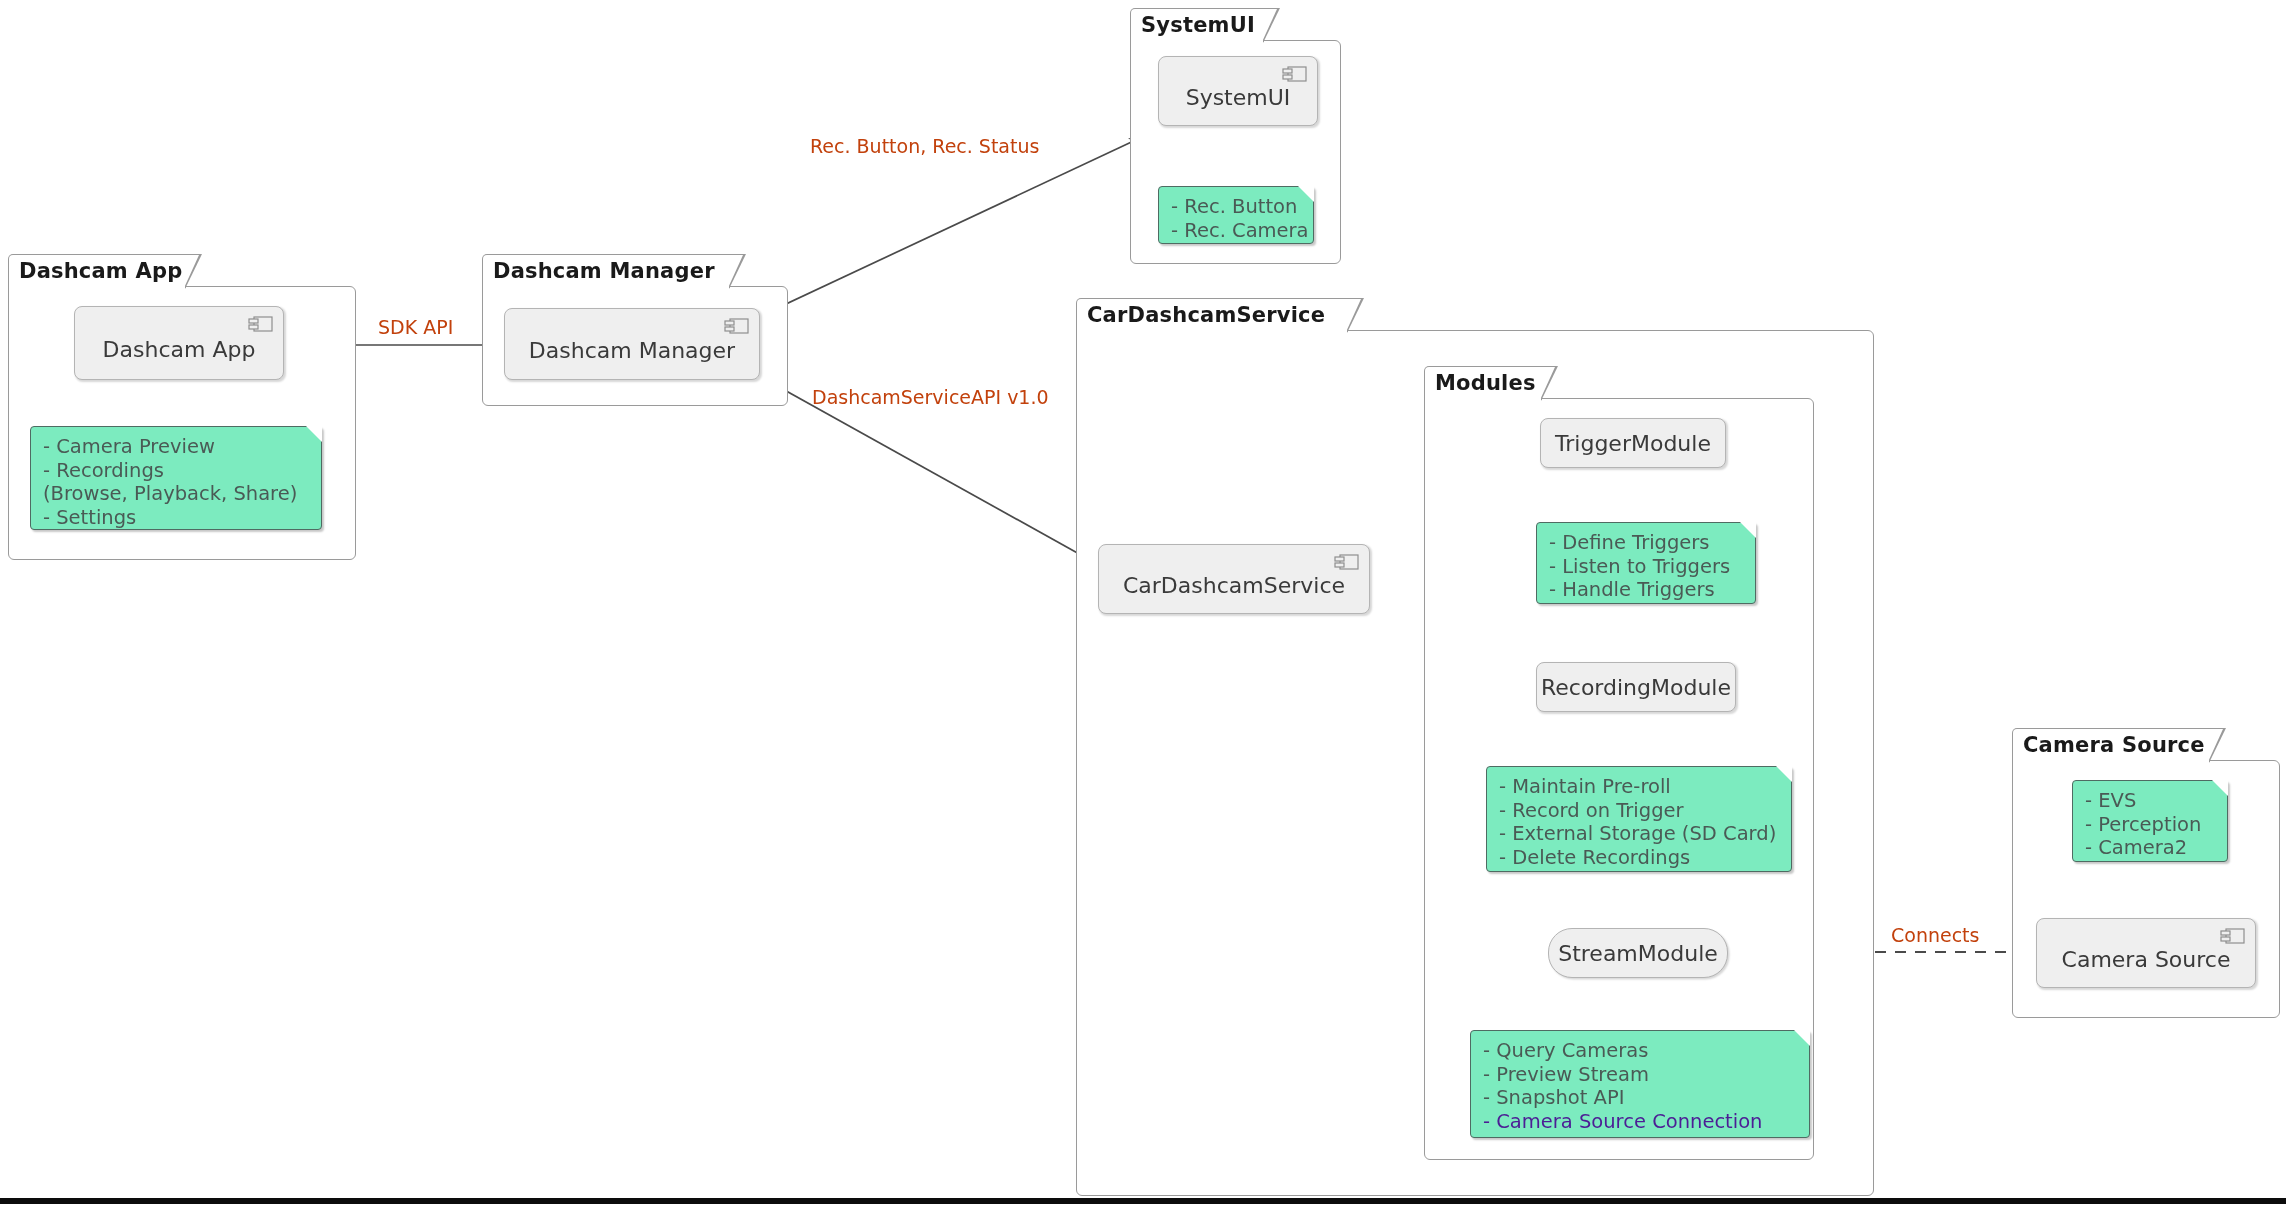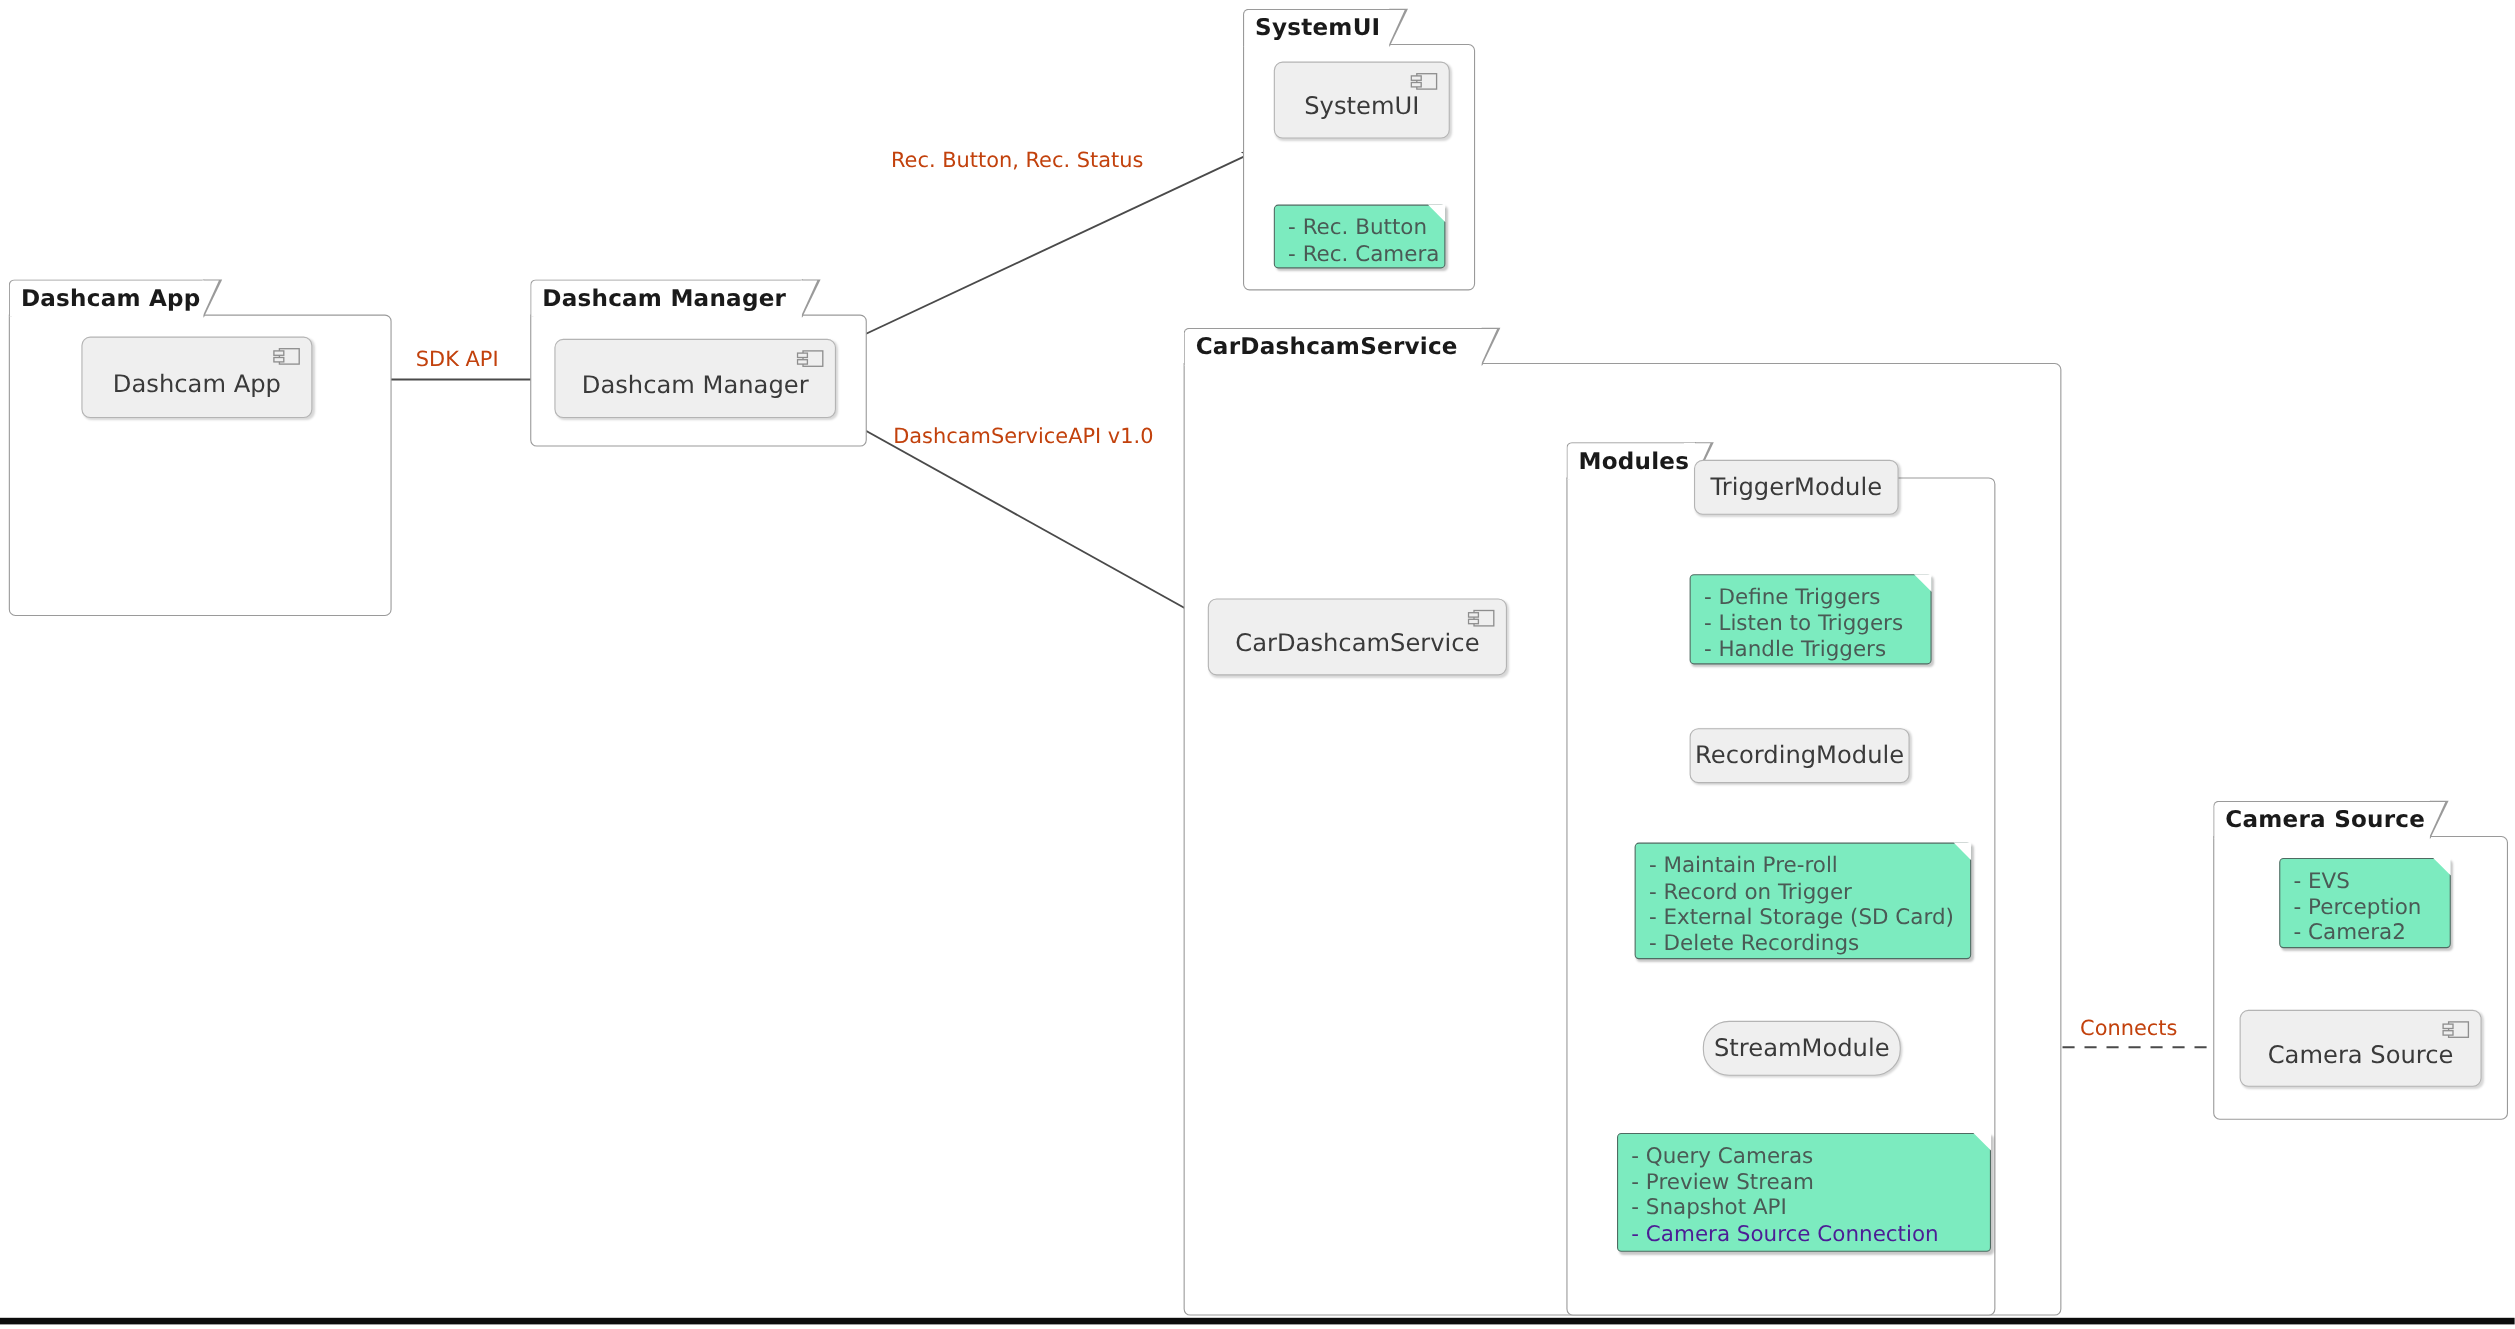--- a/index.html
+++ b/index.html
@@ -170,20 +170,29 @@
 
   <div class="comp" style="left:74px;top:306px;width:210px;height:74px;">
     <svg class="comp-icon" viewBox="0 0 26 18">
       <rect x="6" y="2" width="18" height="14" fill="#efefef" stroke="#8e8e8e" stroke-width="1.2"></rect>
       <rect x="1" y="4" width="9" height="4" fill="#efefef" stroke="#8e8e8e" stroke-width="1.2"></rect>
       <rect x="1" y="10" width="9" height="4" fill="#efefef" stroke="#8e8e8e" stroke-width="1.2"></rect>
     </svg>
     <span class="comp-label">Dashcam App</span>
   </div>
 
+  <div class="note" style="left:30px;top:426px;width:292px;height:104px;">
+    <div class="note-fold"></div>
+    <ul>
+      <li>- Camera Preview</li>
+      <li>- Recordings</li>
+      <li>  (Browse, Playback, Share)</li>
+      <li>- Settings</li>
+    </ul>
+  </div>
 
   <div class="pkg" style="left:482px;top:254px;width:306px;height:152px;">
     <div class="pkg-tab" style="width:248px;">
       <span class="pkg-title">Dashcam Manager</span>
     </div>
     <div class="pkg-body"></div>
   </div>
 
   <div class="comp" style="left:504px;top:308px;width:256px;height:72px;">
     <svg class="comp-icon" viewBox="0 0 26 18">
@@ -227,21 +236,21 @@
 
   <div class="comp" style="left:1098px;top:544px;width:272px;height:70px;">
     <svg class="comp-icon" viewBox="0 0 26 18">
       <rect x="6" y="2" width="18" height="14" fill="#efefef" stroke="#8e8e8e" stroke-width="1.2"></rect>
       <rect x="1" y="4" width="9" height="4" fill="#efefef" stroke="#8e8e8e" stroke-width="1.2"></rect>
       <rect x="1" y="10" width="9" height="4" fill="#efefef" stroke="#8e8e8e" stroke-width="1.2"></rect>
     </svg>
     <span class="comp-label">CarDashcamService</span>
   </div>
 
-  <div class="pkg" style="left:1424px;top:366px;width:390px;height:794px;margin-top:36px;">
+  <div class="pkg" style="left:1424px;top:366px;width:390px;height:794px;">
     <div class="pkg-tab" style="width:118px;">
       <span class="pkg-title">Modules</span>
     </div>
     <div class="pkg-body"></div>
   </div>
 
   <div class="comp" style="left:1540px;top:418px;width:186px;height:50px;">
     <span class="comp-label" style="margin-top:0;">TriggerModule</span>
   </div>
   <div class="note" style="left:1536px;top:522px;width:220px;height:82px;">

